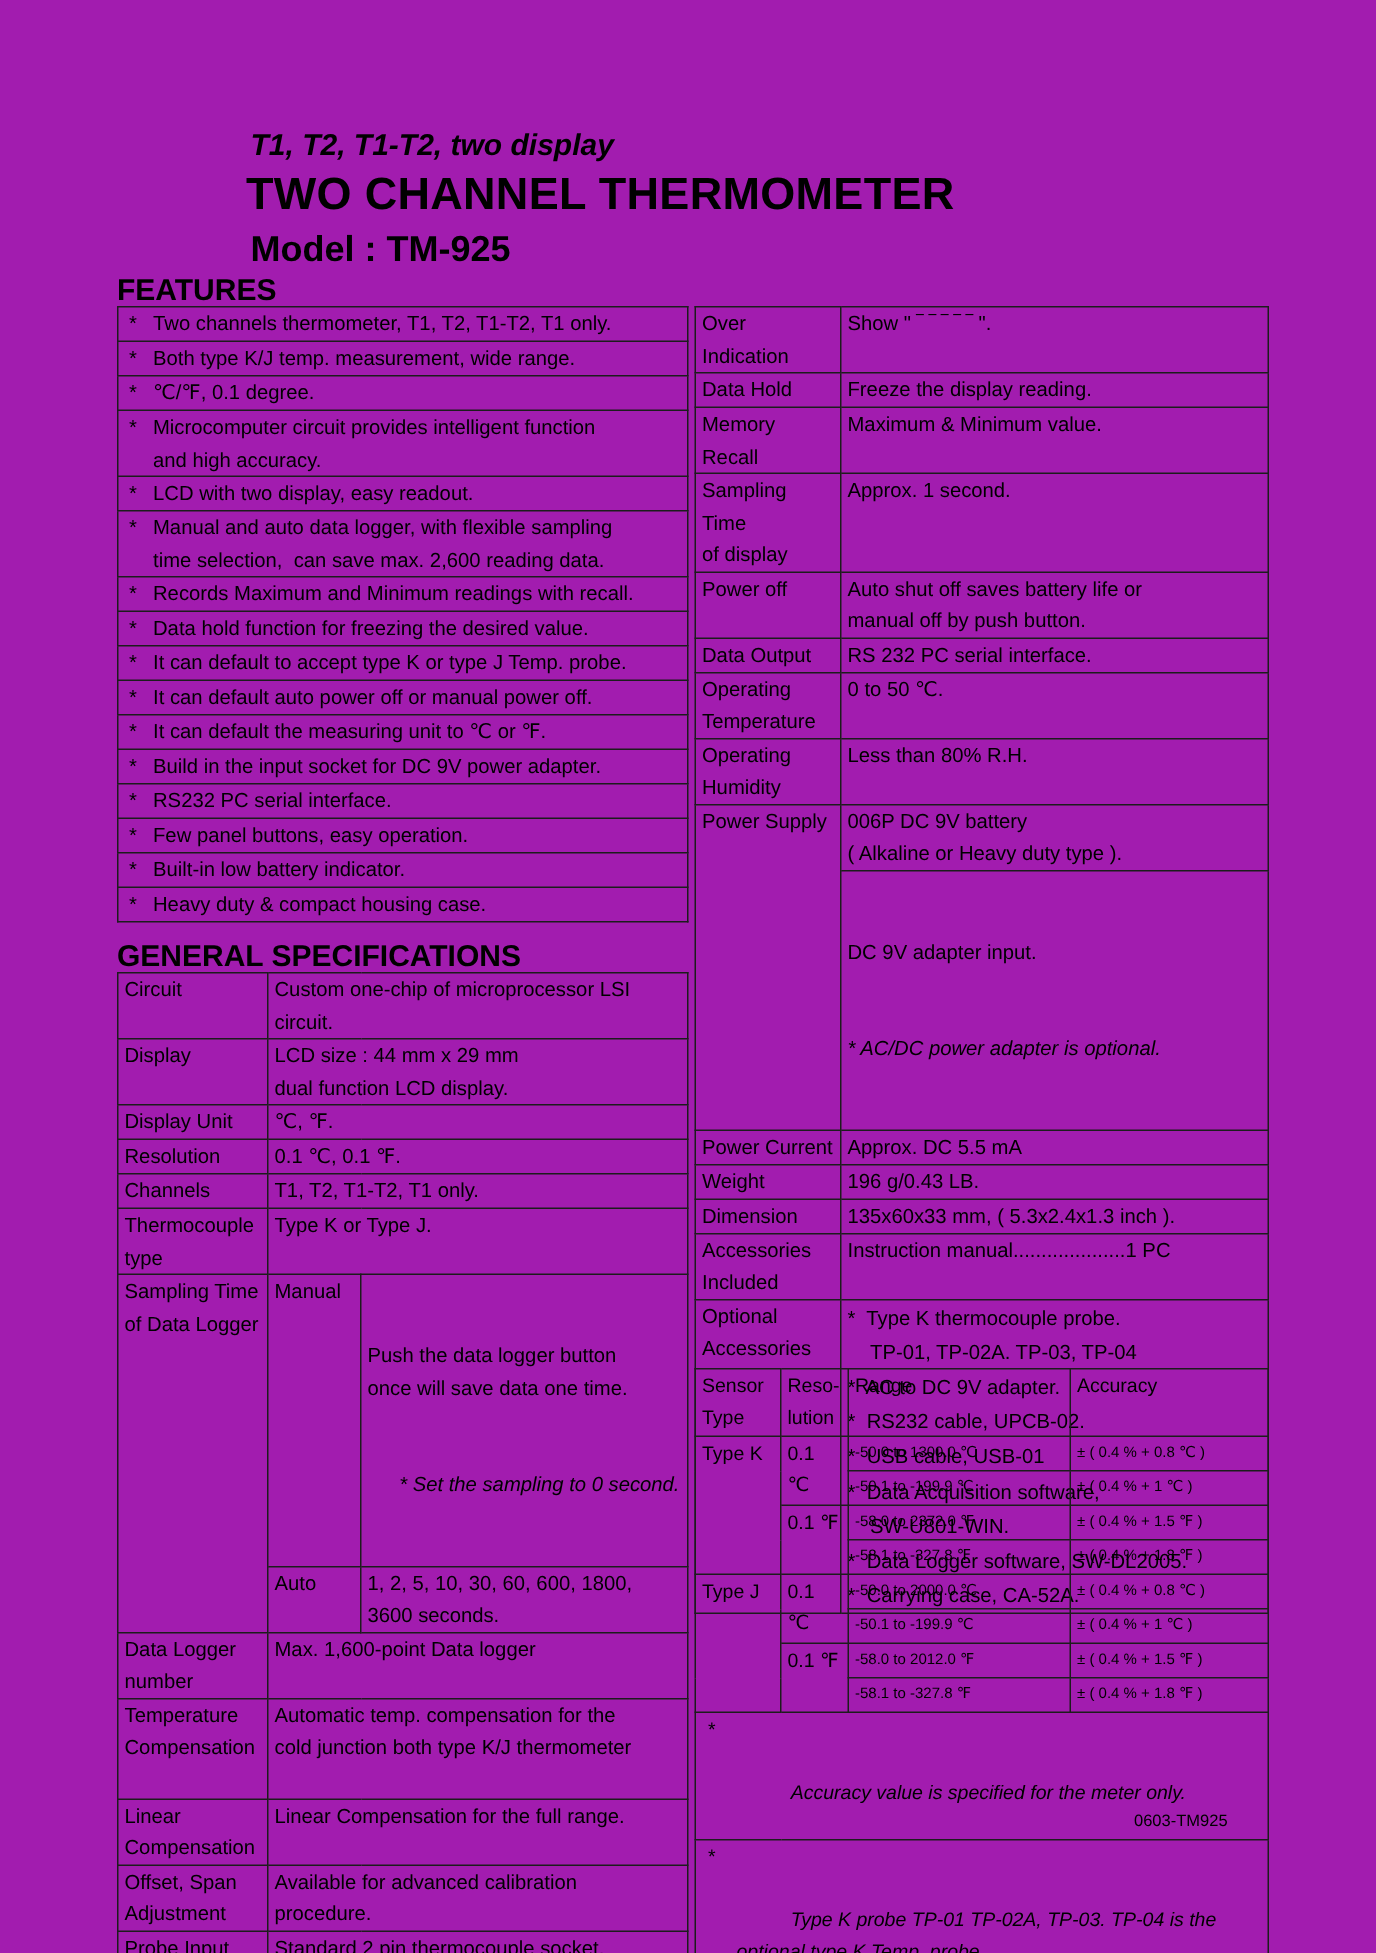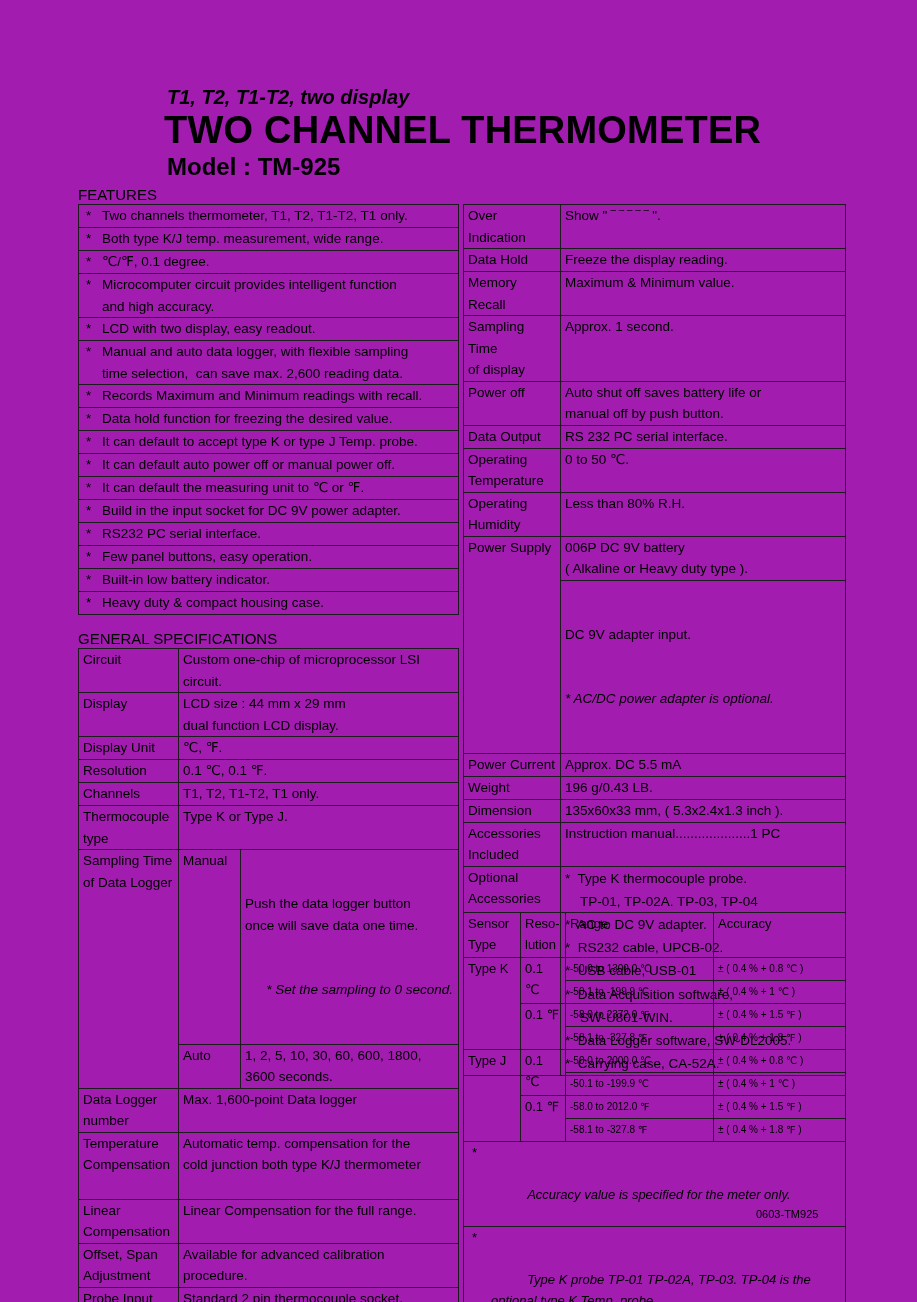--- a/index.html
+++ b/index.html
@@ -4,23 +4,23 @@
 <style>
   html,body { margin:0; padding:0; background:#e8e8e8; }
   .page {
     position:relative; width:917px; height:1302px; margin:0 auto;
     background:#a21caf; color:#000;
     font-family:"Liberation Sans","DejaVu Sans",sans-serif;
     overflow:hidden;
   }
   
   .subtitle { position:absolute; left:167px; top:85px; font-style:italic; font-weight:700; font-size:20px; line-height:24px; }
-  .title    { position:absolute; left:164px; top:108px; font-weight:700; font-size:38px; line-height:44px; letter-spacing:0.2px; }
+  .title    { position:absolute; left:164px; top:108px; font-weight:700; font-size:30px; line-height:44px; letter-spacing:0.2px; }
   .model    { position:absolute; left:167px; top:154px; font-weight:700; font-size:24px; line-height:26px; }
-  .sec-heading { position:absolute; font-weight:400; font-size:15px; line-height:17px; }
+  .sec-heading { position:absolute; font-weight:700; font-size:20px; line-height:17px; }
 
   
   table { border-collapse:collapse; table-layout:fixed; }
   td {
     border:1px solid #1c1c1c; vertical-align:top;
     padding:0 4px; font-size:13.5px; line-height:21.5px;
     white-space:pre-wrap; overflow:hidden;
   }
 
   

